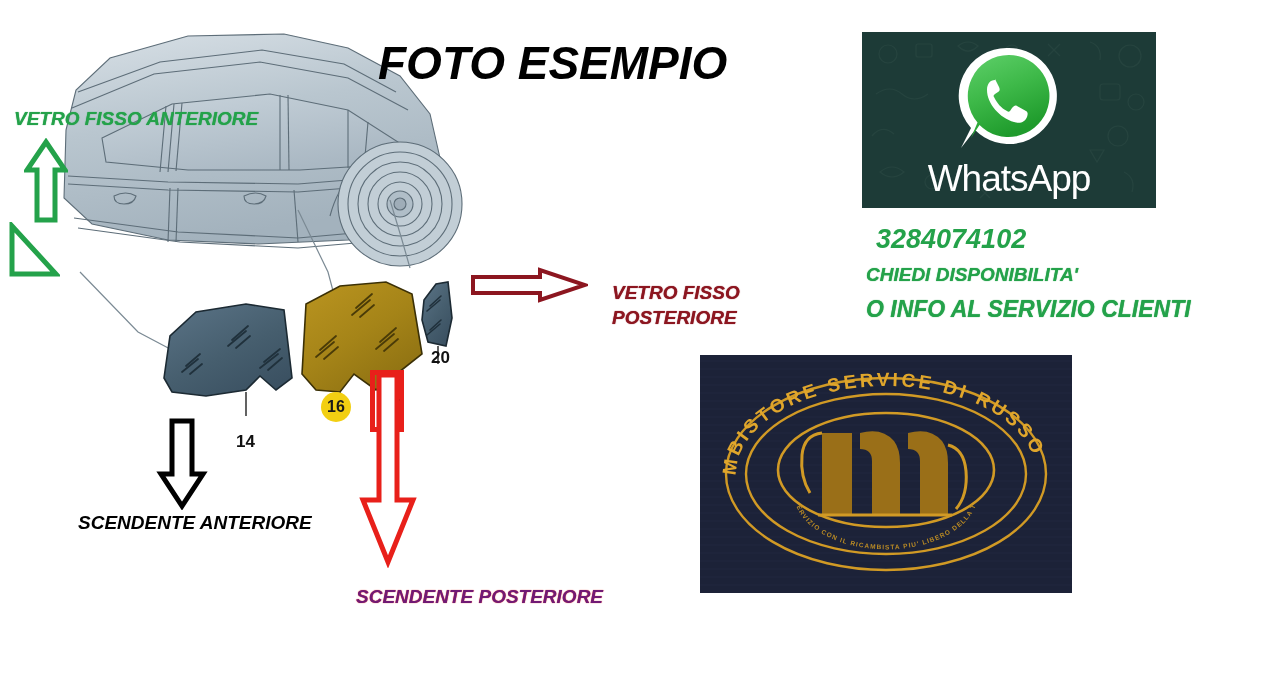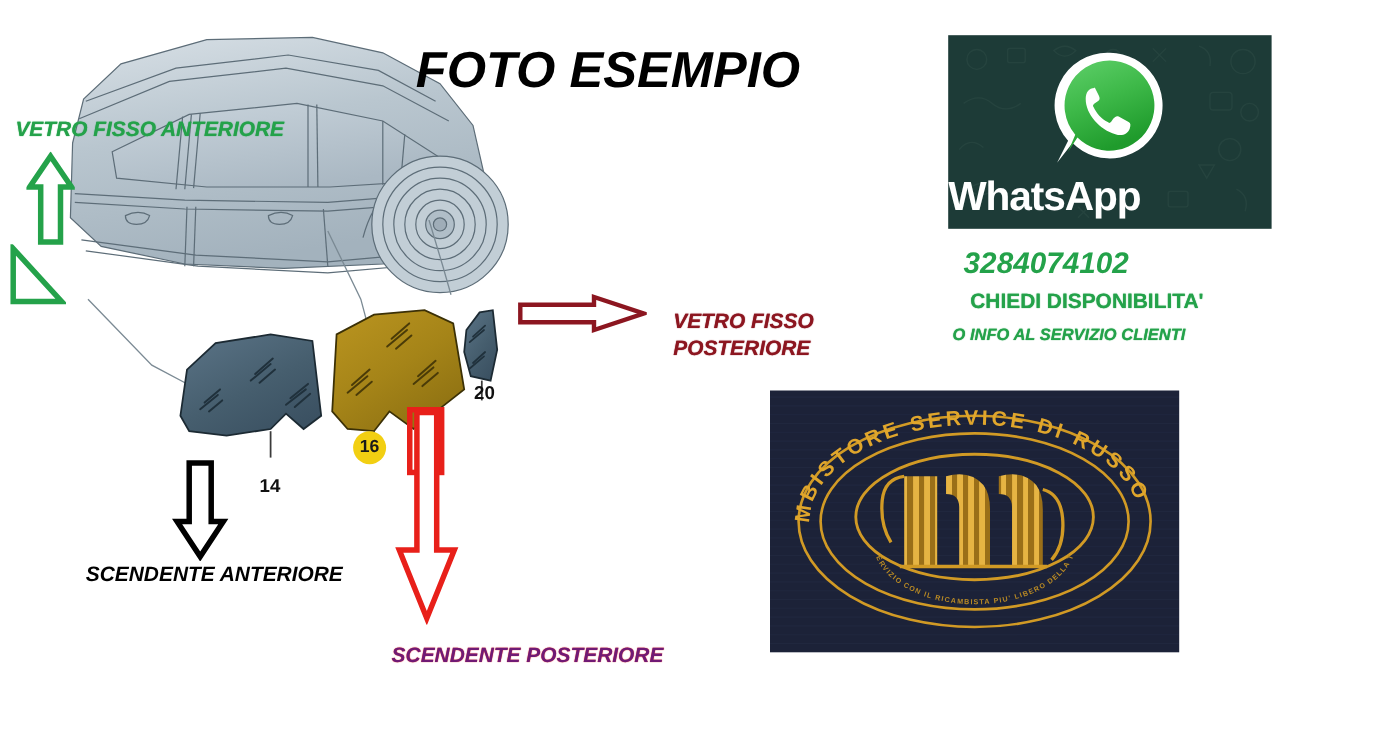--- a/index.html
+++ b/index.html
@@ -128,47 +128,48 @@
   }
   #whatsapp-logo-mark {
     position: absolute;
     left: 50%; top: 12px;
     transform: translateX(-50%);
     width: 112px; height: 112px;
   }
   #whatsapp-wordmark {
     position: absolute;
     left: 0; right: 0; bottom: 8px;
+    text-align: center;
     color: #ffffff;
     font-size: 37px;
-    font-weight: bold;
+    font-weight: normal;
     letter-spacing: -1px;
     font-family: "Liberation Sans", sans-serif;
   }
 
   #whatsapp-phone {
     left: 876px; top: 224px;
     font-size: 27px;
     font-weight: bold;
     font-style: italic;
     color: #24a24a;
     white-space: nowrap;
   }
   #contact-line-1 {
     left: 866px; top: 264px;
     font-size: 19px;
     font-weight: bold;
+    font-style: italic;
     color: #24a24a;
     white-space: nowrap;
     text-shadow: 0 0 1px #24a24a;
-    margin-left: 16px;
   }
   #contact-line-2 {
     left: 866px; top: 296px;
-    font-size: 15px;
+    font-size: 23px;
     font-weight: bold;
     font-style: italic;
     color: #24a24a;
     white-space: nowrap;
     text-shadow: 0 0 1px #24a24a;
   }
 
   
   #company-logo {
     left: 700px; top: 355px;

